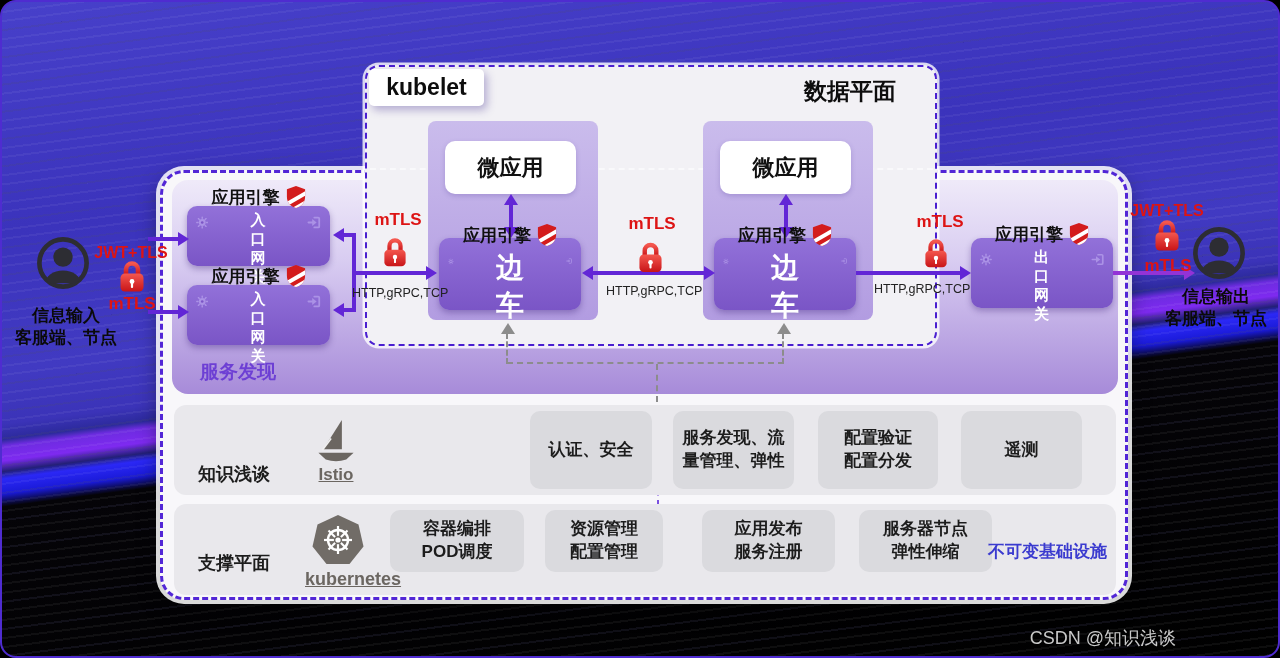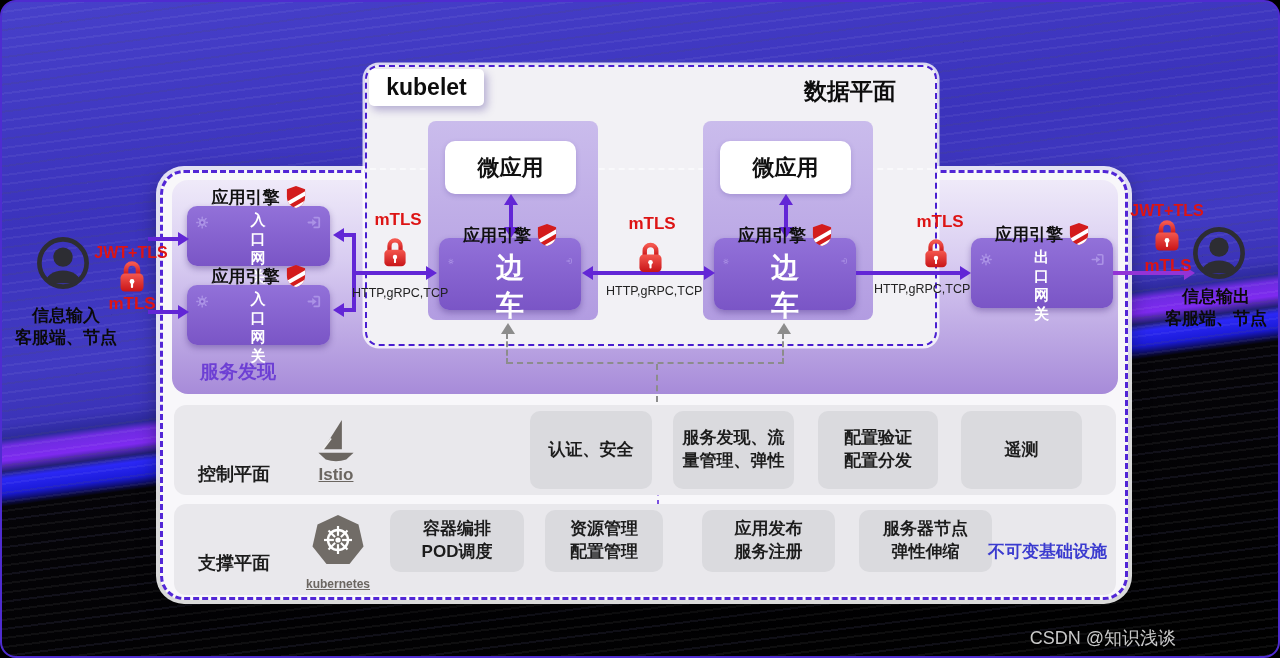--- a/index.html
+++ b/index.html
@@ -332,21 +332,21 @@
   <div class="abs red" style="left:1138px;top:254px;width:56px;">mTLS</div>
   <svg class="abs" style="left:1190px;top:224px;" width="54" height="54" viewBox="0 0 64 64">
       <use href="#user-shape"></use>
     </svg>
   <div class="abs client-txt" style="left:1148px;top:284px;width:132px;">
     <div>信息输出</div>
     <div>客服端、节点</div>
   </div>
 
   <div class="abs gray-row" style="top:403px;height:90px;"></div>
-  <div class="abs plane-label" style="left:196px;top:460px;">控制平面</div>
+  <div class="abs plane-label" style="left:196px;top:460px;">知识浅谈</div>
   <div class="abs" style="left:303px;top:418px;width:62px;text-align:center;">
     <svg width="40" height="43" viewBox="0 0 40 44">
         <use href="#istio-shape"></use>
       </svg>
     <div class="logo-txt" style="font-size:17px;margin-top:-2px;">Istio</div>
   </div>
   <div class="abs gray-cell" style="left:528px;width:122px;">
     <div>认证、安全</div>
     <div></div>
   </div>
@@ -362,21 +362,21 @@
     <div>遥测</div>
     <div></div>
   </div>
 
   <div class="abs gray-row" style="top:502px;height:91px;"></div>
   <div class="abs plane-label" style="left:196px;top:549px;">支撑平面</div>
   <div class="abs" style="left:303px;top:513px;width:66px;text-align:center;">
     <svg width="52" height="50" viewBox="0 0 52 50">
         <use href="#k8s-shape"></use>
       </svg>
-    <div class="logo-txt" style="font-size:12px;margin-top:8px;">kubernetes</div>
+    <div class="logo-txt" style="font-size:18px;margin-top:0px;">kubernetes</div>
   </div>
   <div class="abs gray-cell" style="left:388px;top:508px;width:134px;height:62px;">
     <div>容器编排</div>
     <div>POD调度</div>
   </div>
   <div class="abs gray-cell" style="left:700px;top:508px;width:133px;height:62px;">
     <div>应用发布</div>
     <div>服务注册</div>
   </div>
   <div class="abs gray-cell" style="left:543px;top:508px;width:118px;height:62px;">

